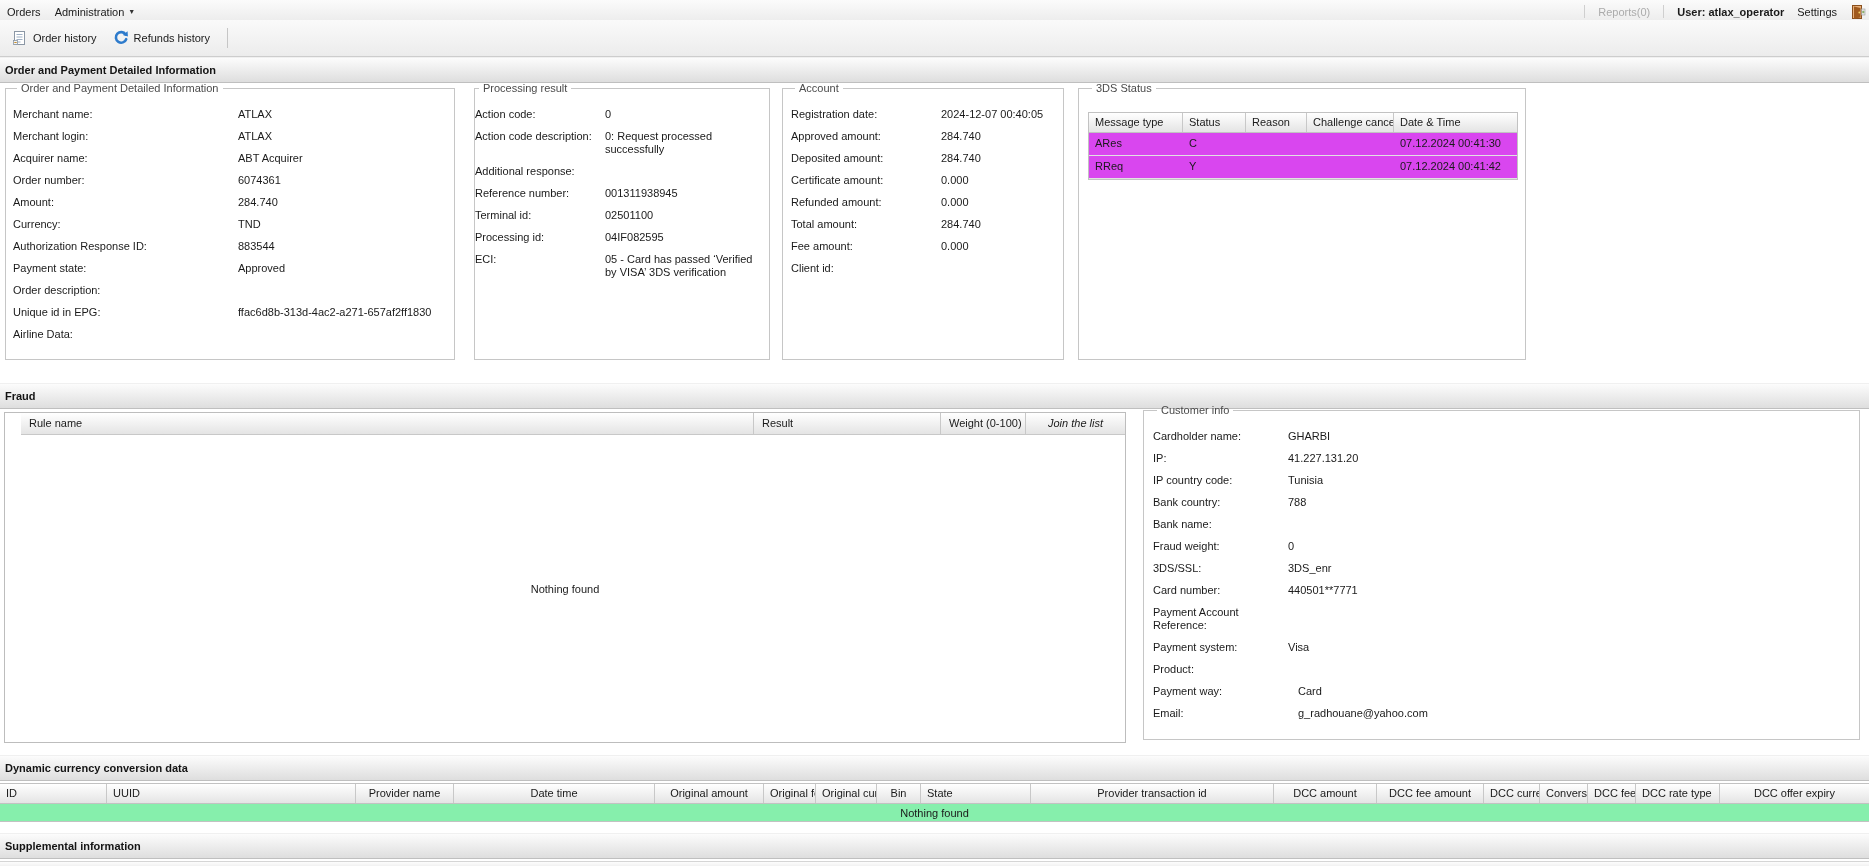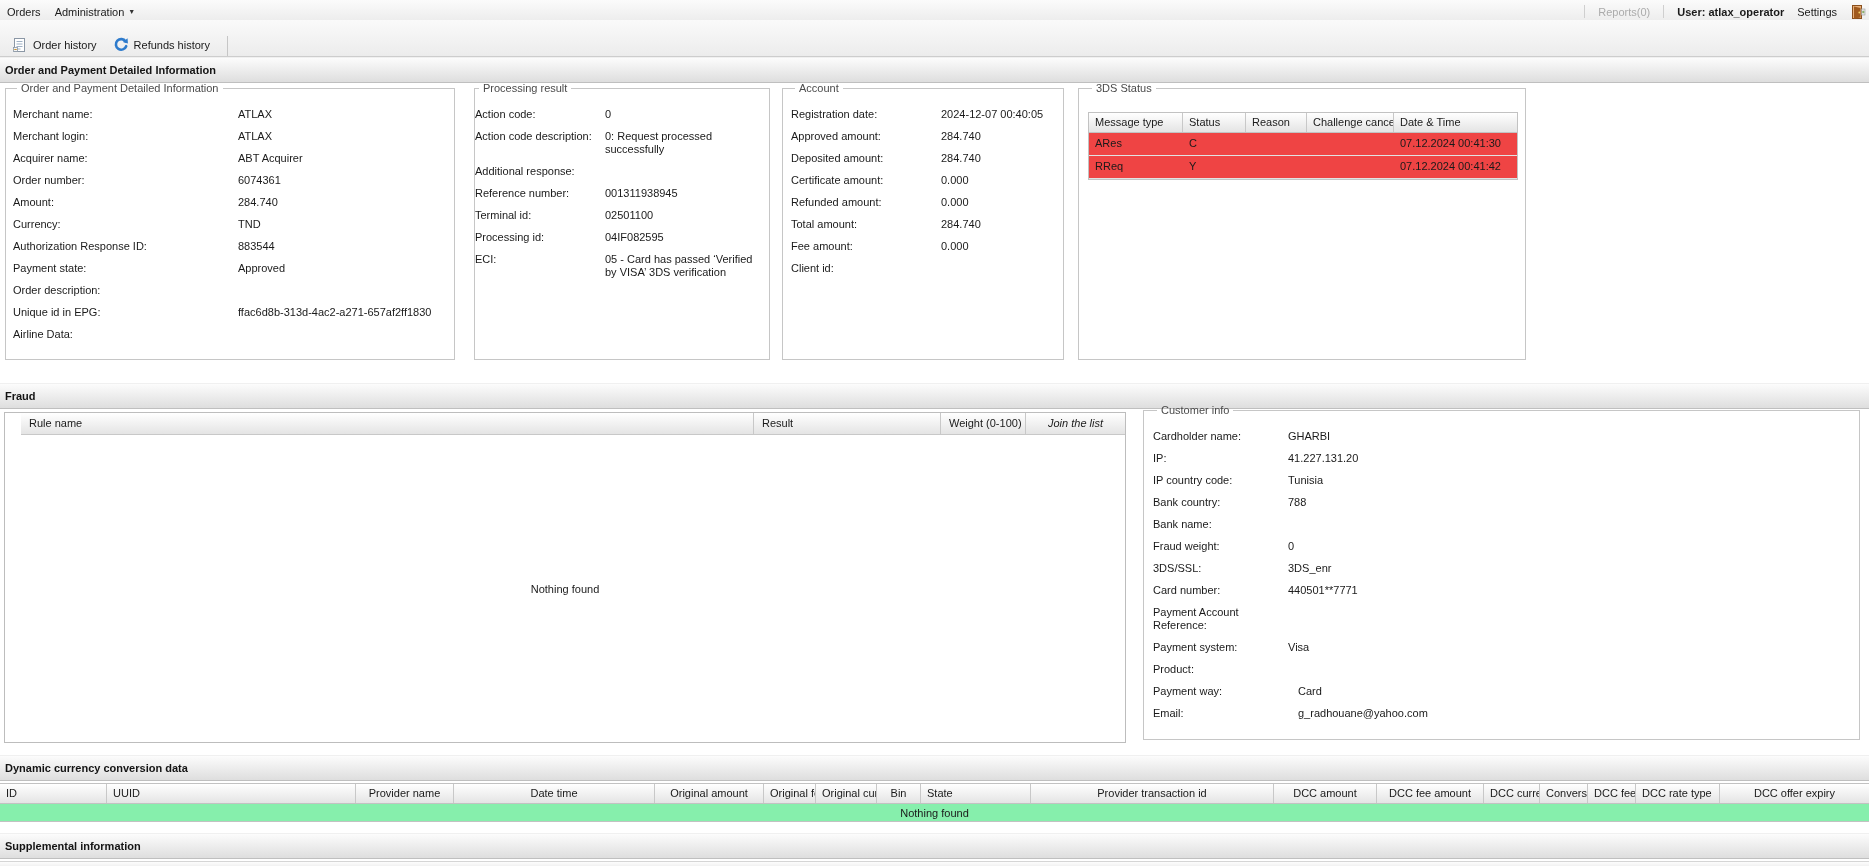--- a/index.html
+++ b/index.html
@@ -13,21 +13,21 @@
   .menu-item{margin-right:14px;display:flex;align-items:center;gap:4px;cursor:default;}
   .caret{font-size:7px;color:#333;line-height:1;}
   .menubar-right{margin-left:auto;display:flex;align-items:center;gap:13px;padding-right:3px;}
   .vsep{width:1px;height:13px;background:#cfcfcf;}
   .reports{color:#ababab;}
   .user{font-weight:bold;}
 
   
   .toolbar{position:absolute;left:0;top:20px;width:100%;height:37px;box-sizing:border-box;
            background:linear-gradient(#fafafa,#ececec);border-bottom:1px solid #cdcdcd;
-           display:flex;align-items:flex-end;padding-left:4px;}
+           display:flex;align-items:center;padding-left:4px;}
   .tbtn{display:flex;align-items:center;gap:5px;padding:3px 8px;border-radius:2px;cursor:default;}
   .tsep{width:1px;height:20px;background:#c6c6c6;margin-left:9px;}
   .icon16{width:16px;height:16px;display:block;}
 
   
   .secbar{position:absolute;left:0;width:100%;height:26px;box-sizing:border-box;
           background:linear-gradient(#fcfcfc,#dedede);border-top:1px solid #f0f0f0;
           border-bottom:1px solid #bfbfbf;font-weight:bold;line-height:24px;padding-left:5px;color:#141414;}
   #secbar-order{top:57px;} #secbar-fraud{top:383px;} #secbar-dcc{top:755px;} #secbar-supp{top:833px;}
 
@@ -48,22 +48,22 @@
   #panel-order .flabel{width:225px;}
   #panel-processing .flabel{width:130px;}
   #panel-payment .flabel{width:150px;}
   #panel-customer .flabel{width:135px;}
 
   
   .ghead{display:flex;background:linear-gradient(#ffffff,#e4e4e4);border-bottom:1px solid #c2c2c2;}
   .gth,.gtd{box-sizing:border-box;flex:0 0 auto;padding:3px 6px;white-space:nowrap;overflow:hidden;line-height:13px;}
   .gth{border-right:1px solid #c8c8c8;color:#1a1a1a;}
   .gth:last-child{border-right:none;}
-  .grow{display:flex;border-bottom:1px solid #e2e2e2;background:#ef4444;}
-  .grow.alt{background:#ef4444;}
+  .grow{display:flex;border-bottom:1px solid #e2e2e2;background:#d946ef;}
+  .grow.alt{background:#d946ef;}
 
   #grid-3ds{margin-top:4px;width:430px;border:1px solid #c2c2c2;box-sizing:border-box;}
   #grid-3ds .gtd{padding:4px 6px 5px 6px;}
 
   #grid-fraud{position:absolute;left:4px;top:412px;width:1122px;height:331px;box-sizing:border-box;
               border:1px solid #bdbdbd;display:flex;flex-direction:column;background:#fff;}
   #grid-fraud .ghead{border-bottom:1px solid #c8c8c8;margin-left:16px;}
   #grid-fraud .gth{padding:4px 8px;}
   .gbody{flex:1;display:flex;align-items:center;justify-content:center;}
 

